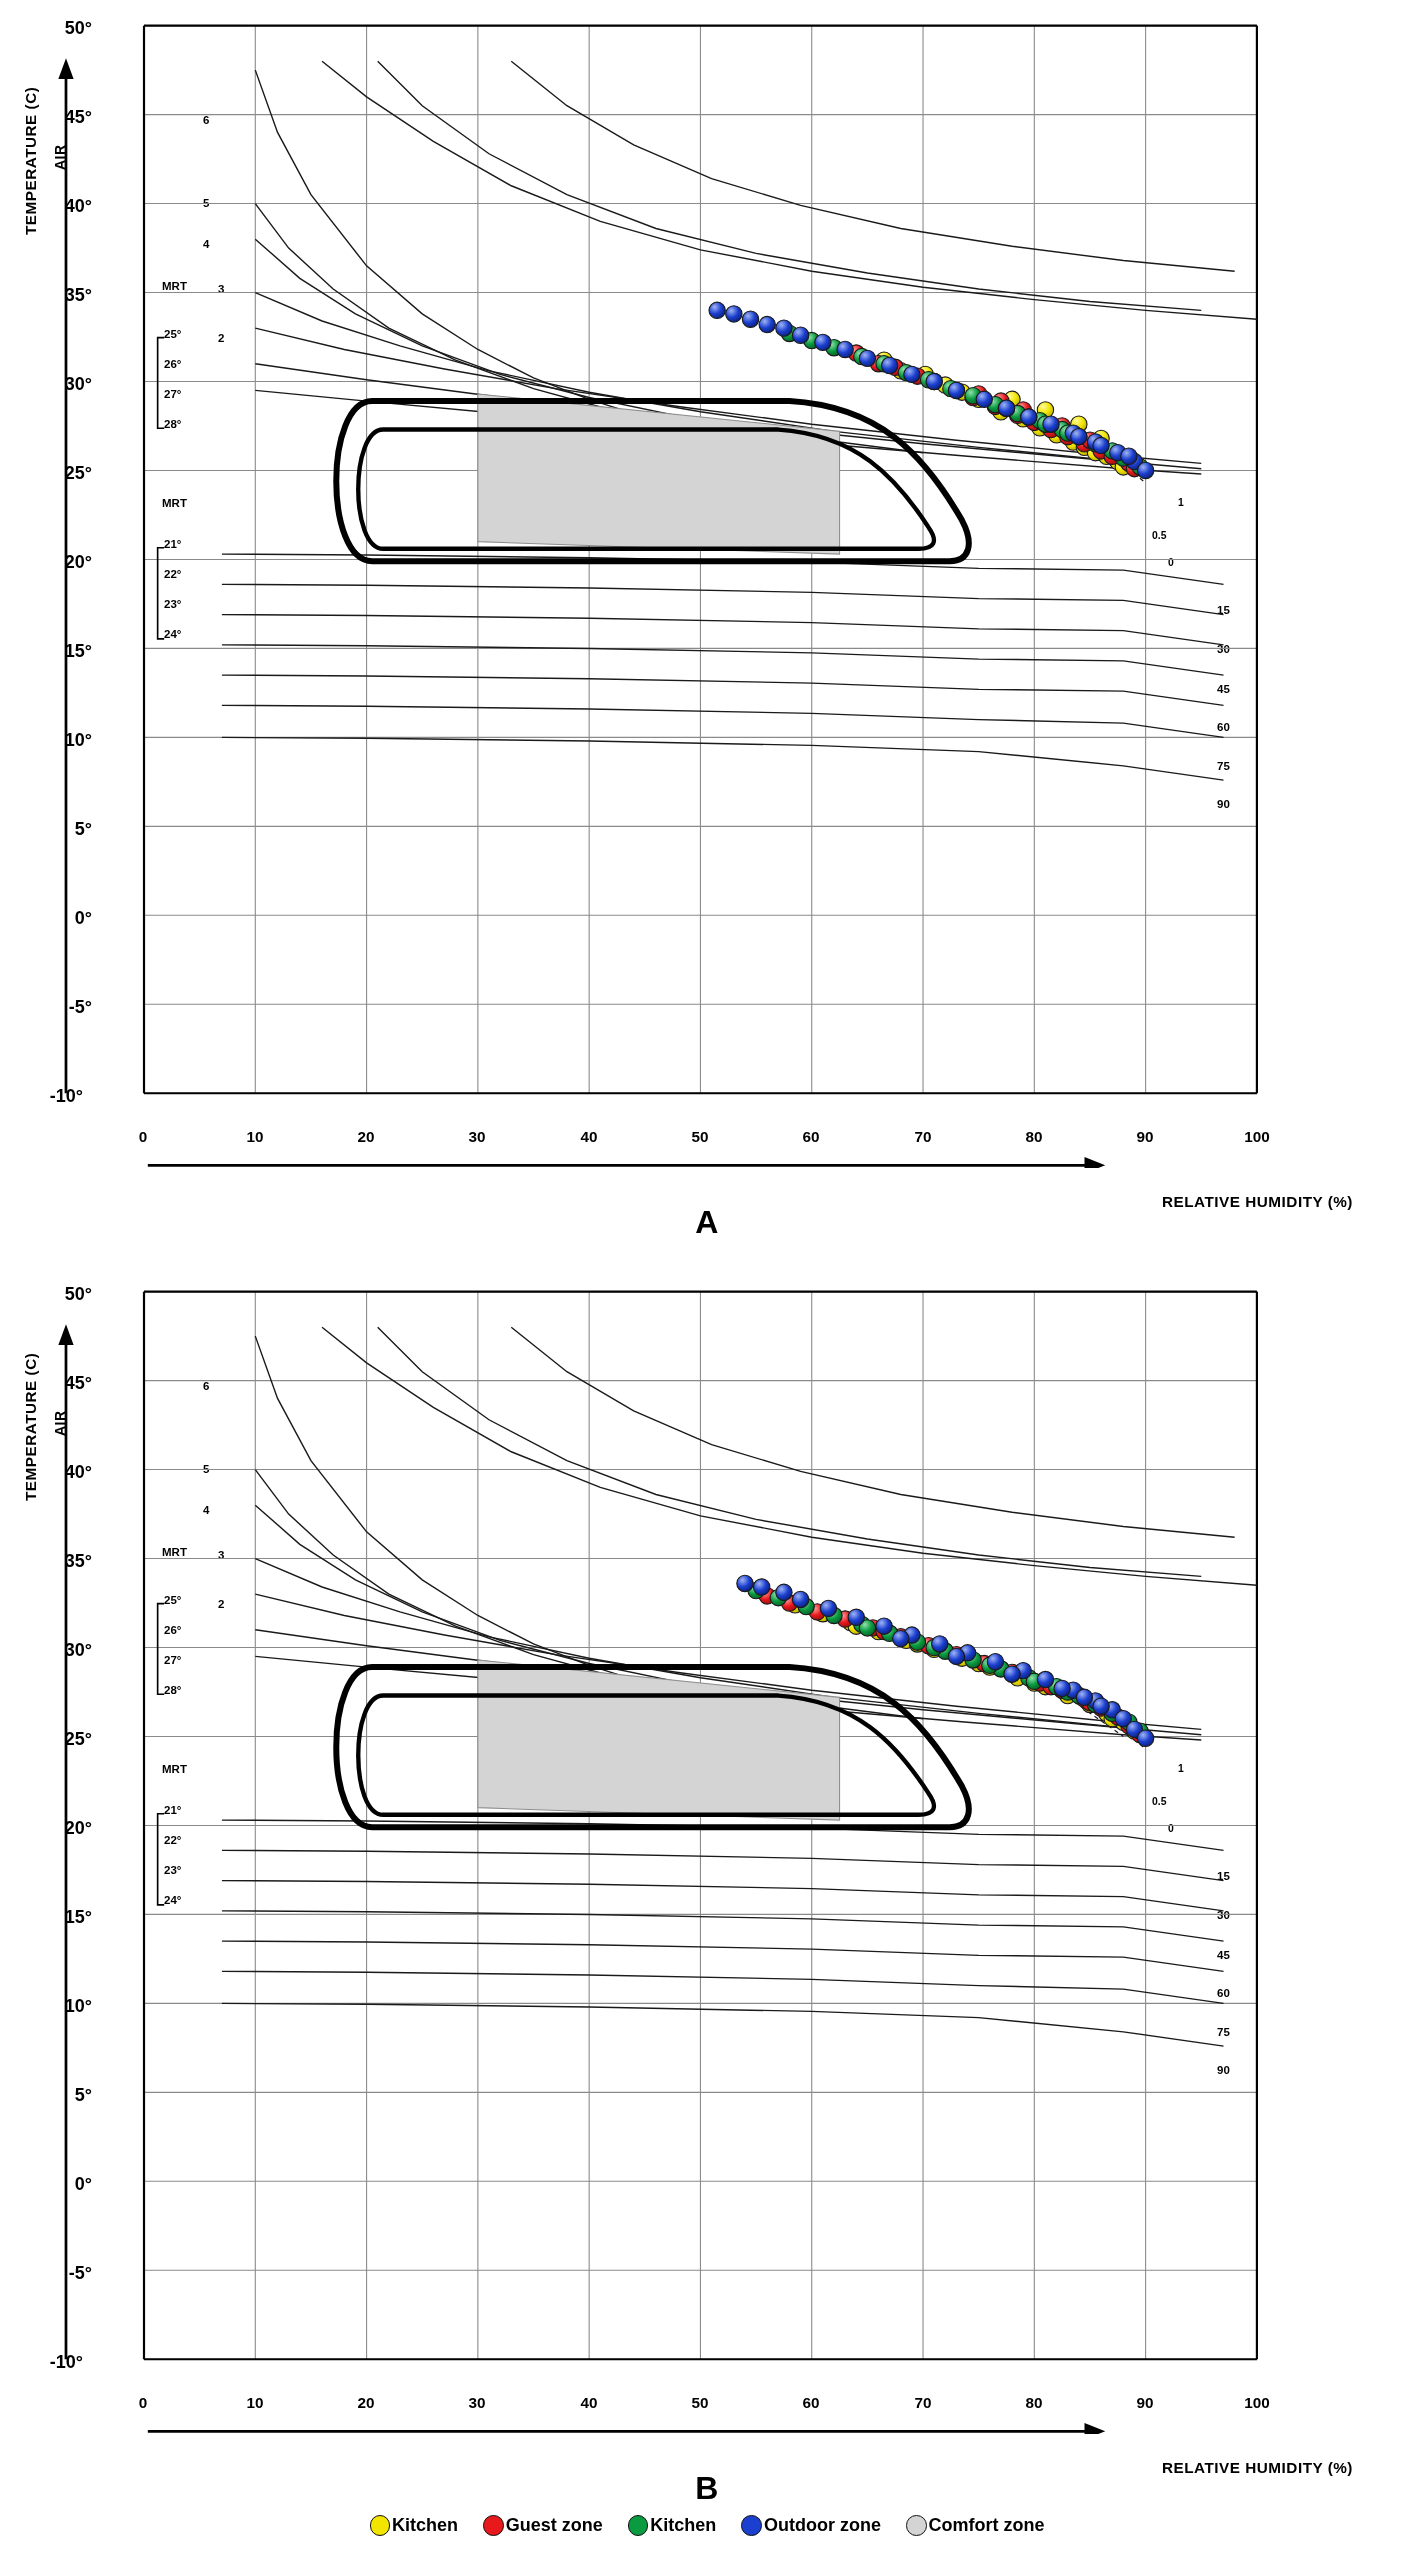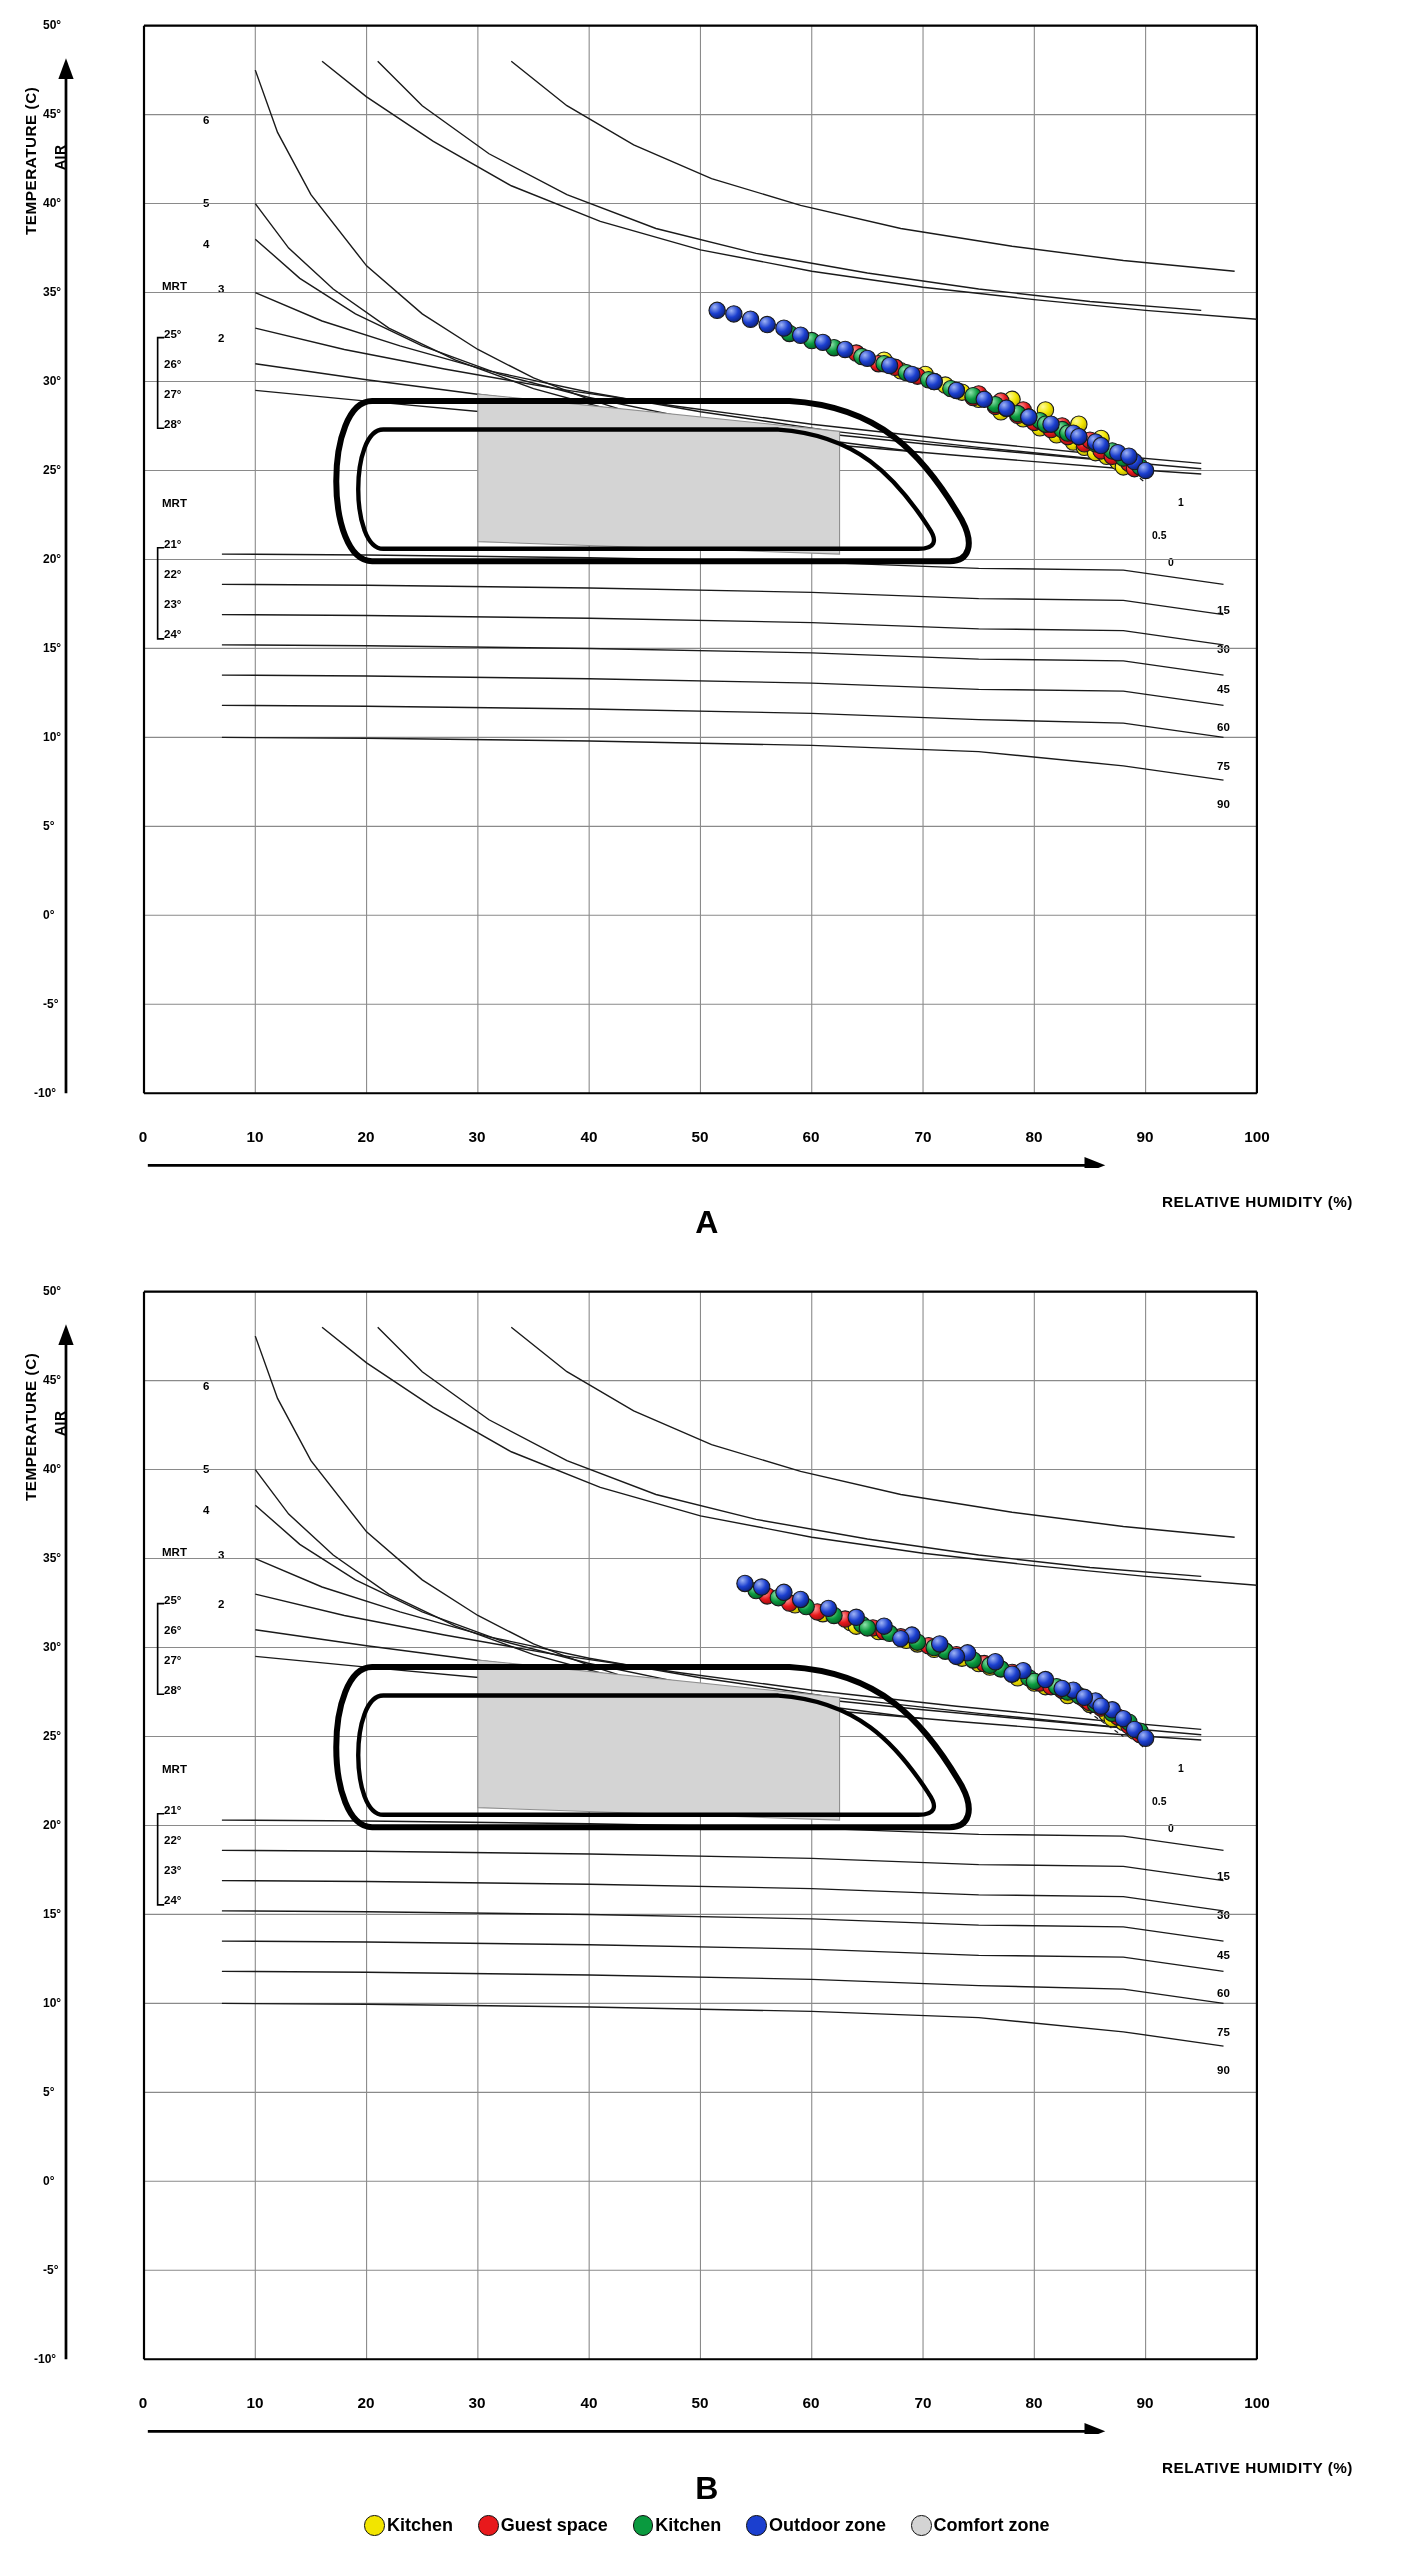--- a/index.html
+++ b/index.html
@@ -63,23 +63,23 @@
     position: absolute;
     font-size: 15.3px;
     font-weight: bold;
     letter-spacing: 0.5px;
     white-space: nowrap;
   }
 
   
   .ytick {
     position: absolute;
-    font-size: 12px;
-    font-weight: bold;
-    text-align: left;
+    font-size: 18px;
+    font-weight: bold;
+    text-align: right;
     width: 49px;
     white-space: nowrap;
   }
   .xtick {
     position: absolute;
     font-size: 15.3px;
     font-weight: bold;
     text-align: center;
     width: 38px;
   }
@@ -662,21 +662,21 @@
     <div class="panel-letter" style="top:1198px;">B</div>
   </div>
 
   <div id="legend">
     <div class="legend-item">
       <span class="legend-dot" style="background:#f2e500;"></span>
       <span class="legend-text">Kitchen</span>
     </div>
     <div class="legend-item">
       <span class="legend-dot" style="background:#e8191c;"></span>
-      <span class="legend-text">Guest space</span>
+      <span class="legend-text">Guest zone</span>
     </div>
     <div class="legend-item">
       <span class="legend-dot" style="background:#0a9a3f;"></span>
       <span class="legend-text">Kitchen</span>
     </div>
     <div class="legend-item">
       <span class="legend-dot" style="background:#1b3fcf;"></span>
       <span class="legend-text">Outdoor zone</span>
     </div>
     <div class="legend-item">

